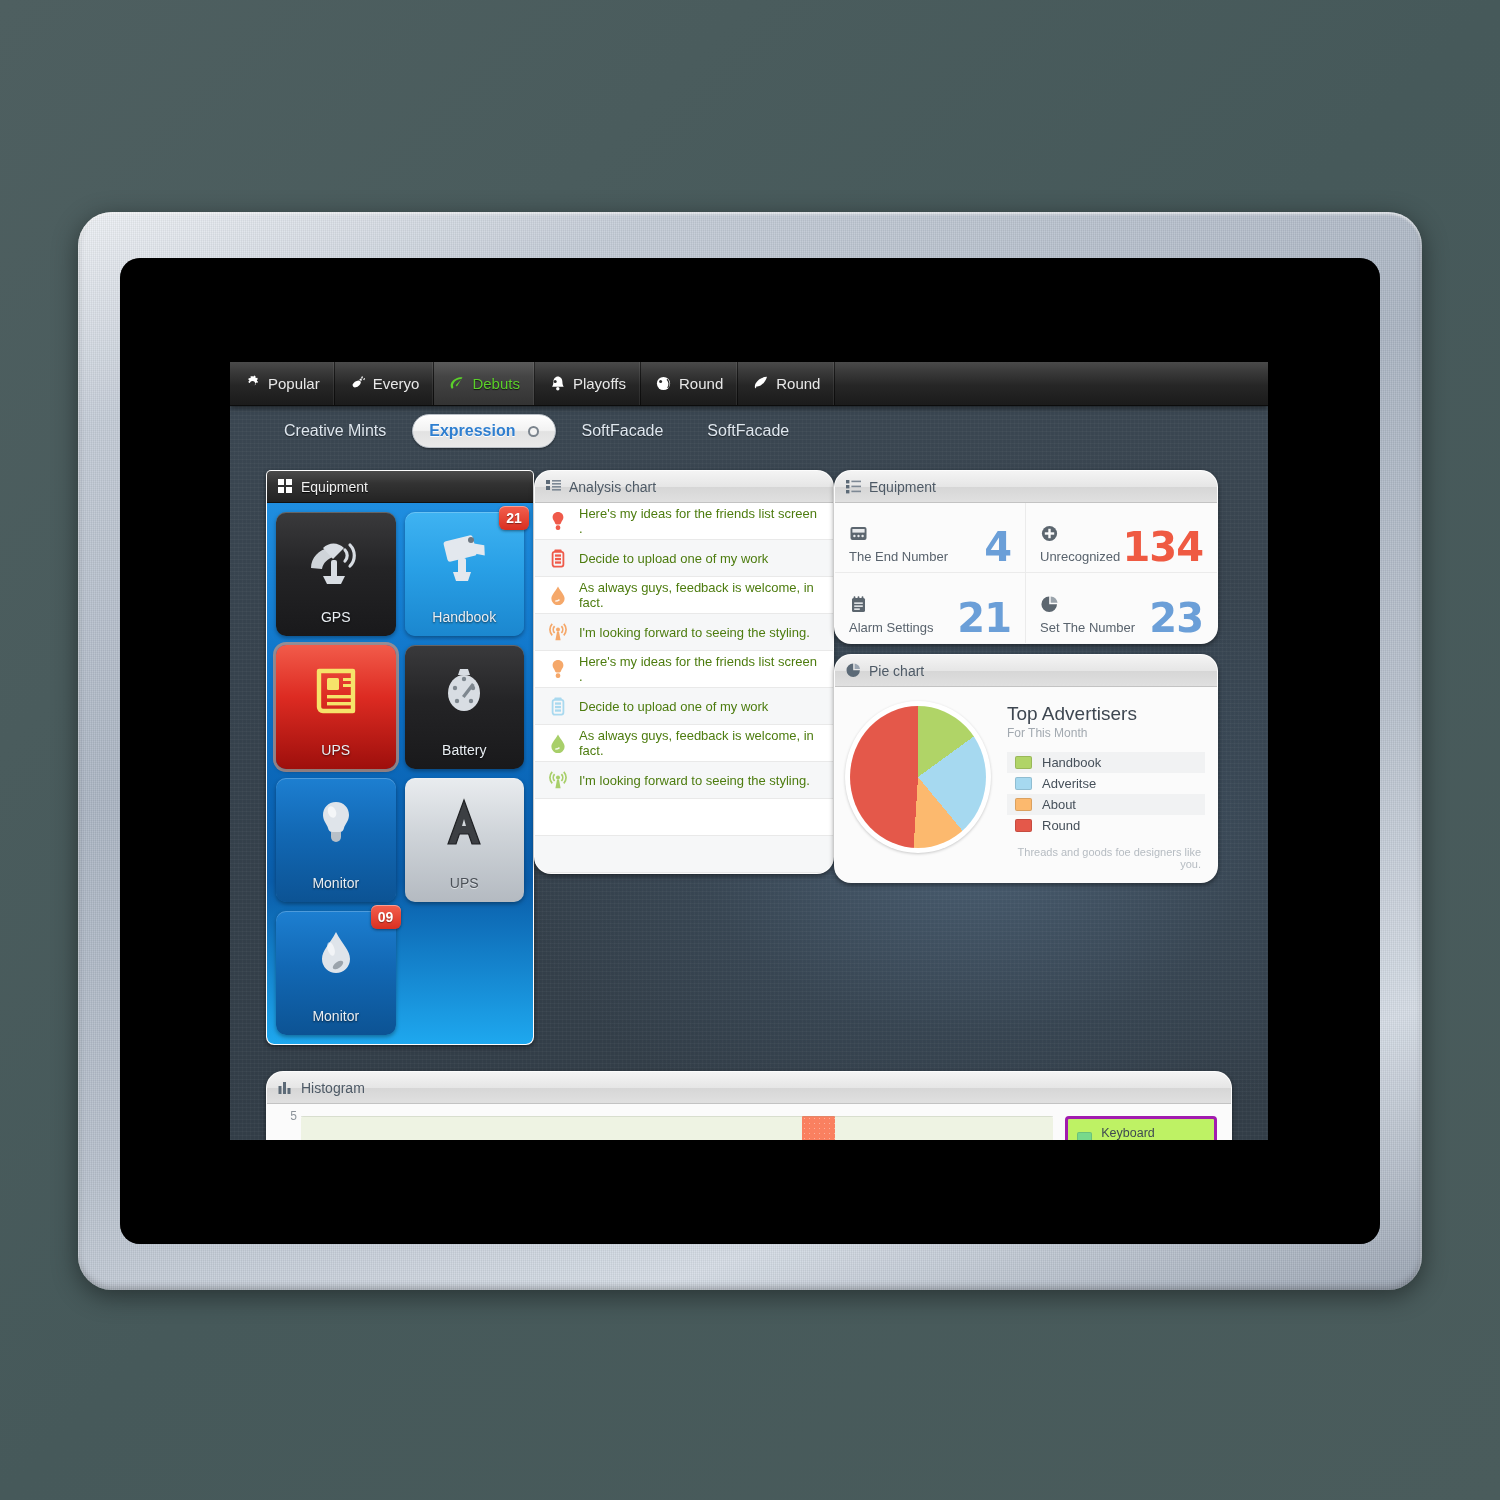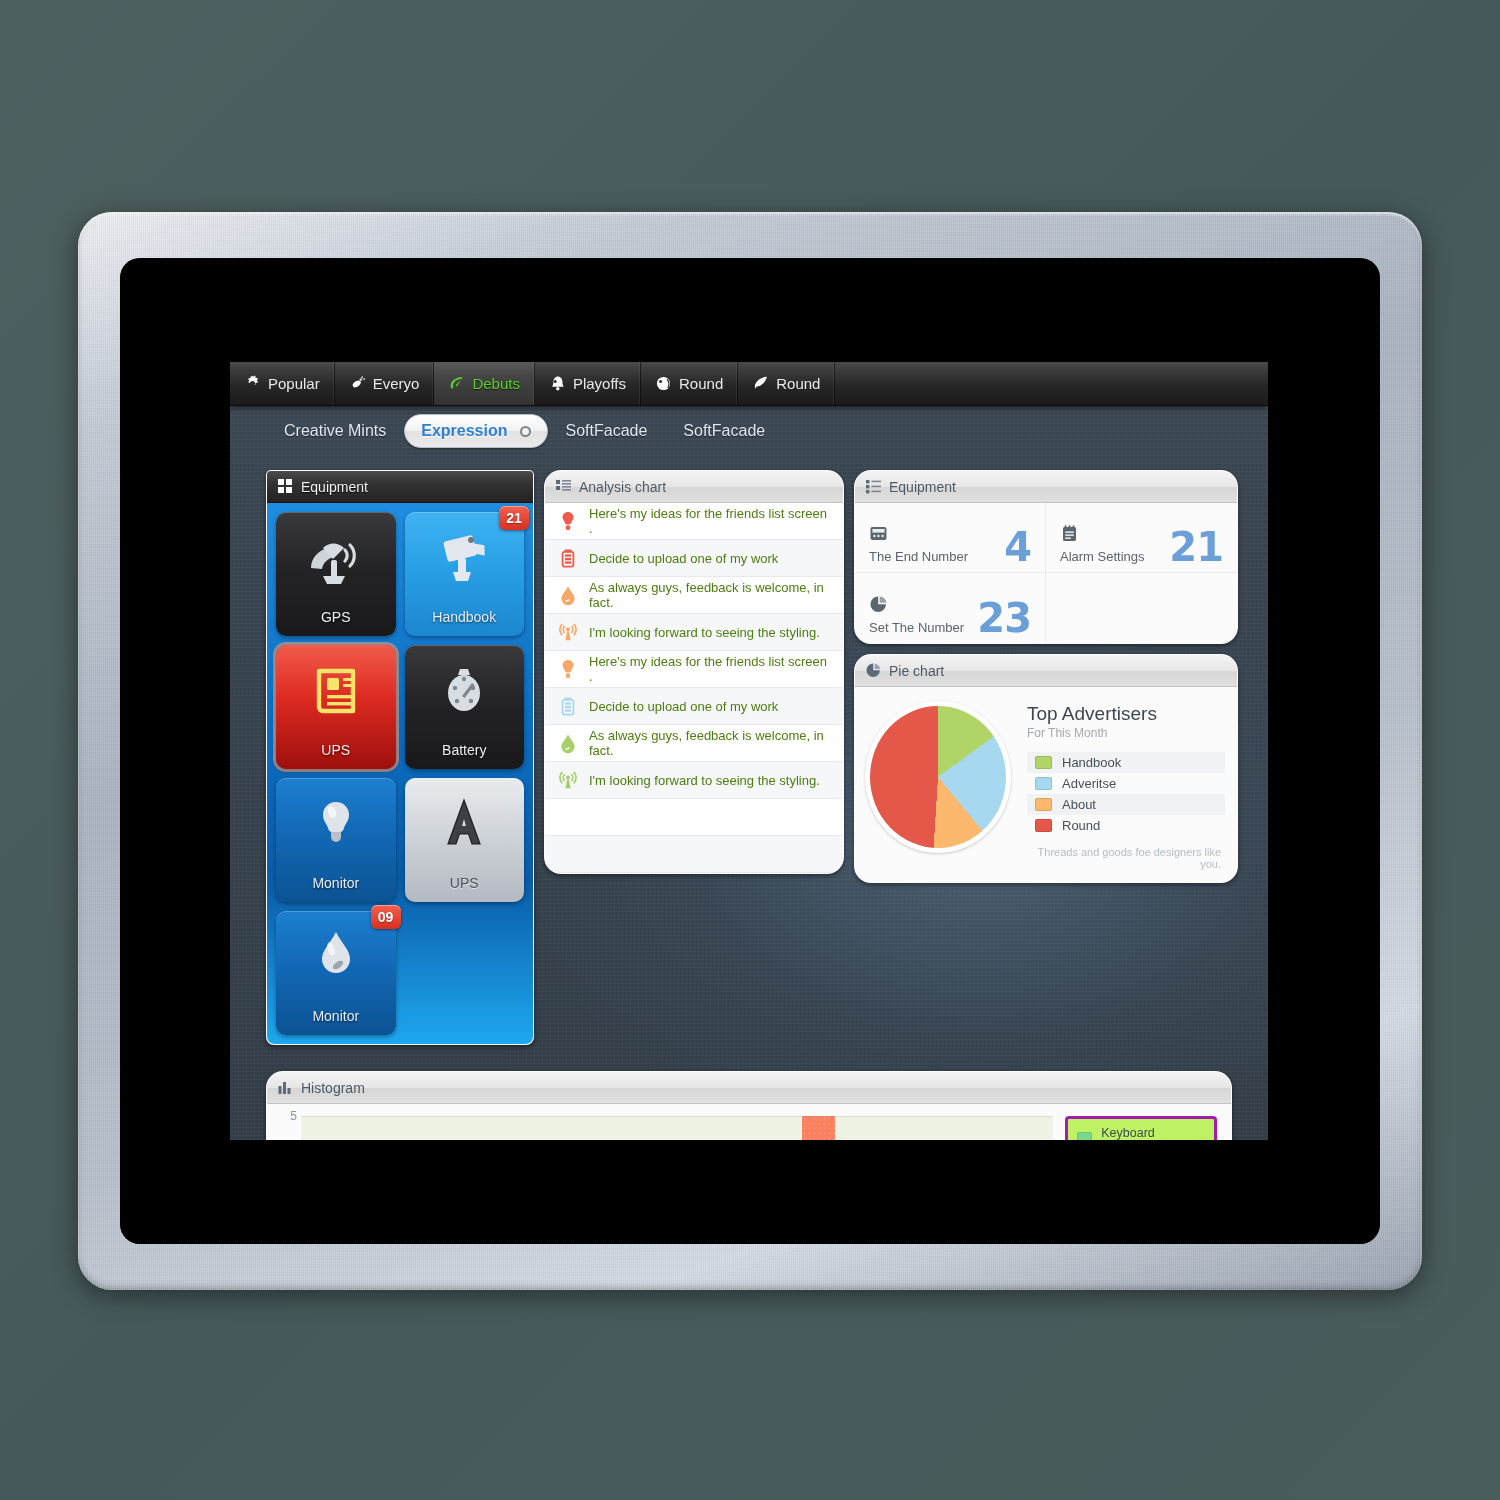--- a/index.html
+++ b/index.html
@@ -68,42 +68,42 @@
     background: linear-gradient(180deg,#5a5a5a 0%,#444 35%,#333 100%);
     color: #5bd02a;
     text-shadow: 0 1px 1px rgba(0,0,0,.7);
   }
   .navtab .ico { width: 17px; height: 17px; display:inline-block; flex: 0 0 17px; }
   .navtab .ico svg { display:block; width:17px; height:17px; }
 
   
   .subtabs {
     position: relative; z-index: 2;
-    display: flex; align-items: center; 
+    display: flex; align-items: center; gap: 8px;
     padding: 14px 0 12px 36px; height: 48px;
   }
   .subtab {
     color: #dfe7ef; font-size: 16px; padding: 8px 18px; cursor: pointer;
     text-shadow: 0 1px 1px rgba(0,0,0,.5);
   }
   .subtab.sel {
     background: linear-gradient(180deg,#ffffff 0%,#f2f2f2 48%,#e2e2e2 52%,#eaeaea 100%);
     border: 1px solid #b9bfc6; border-radius: 19px;
     color: #2f7fd0; font-weight: bold; text-shadow: 0 1px 0 #fff;
     display: flex; align-items: center; gap: 12px;
     box-shadow: 0 1px 2px rgba(0,0,0,.4), inset 0 1px 0 #fff;
     padding: 7px 16px;
   }
   .subtab.sel .dot {
     width: 11px; height: 11px; border-radius: 50%;
     border: 2px solid #7b848d; background: #f3f3f3;
   }
 
   
-  .body { position: relative; z-index: 2; padding: 16px 36px; display: flex; gap: 10px; }
+  .body { position: relative; z-index: 2; padding: 16px 36px; display: flex; }
   .col-left  { width: 268px; flex: 0 0 268px; }
   .col-mid   { width: 300px; flex: 0 0 300px; }
   .col-right { width: 384px; flex: 0 0 384px; }
 
   .panel {
     background: #fbfbfb; border-radius: 17px;
     box-shadow: 0 2px 5px rgba(0,0,0,.45);
     overflow: hidden; border: 1px solid rgba(255,255,255,.25);
   }
   .phead {
@@ -559,20 +559,33 @@
                       <rect x="1.5" y="3" width="16" height="13" rx="2" fill="#5c666f"></rect>
                       <rect x="3.4" y="5" width="12.2" height="3.6" fill="#e9ebed"></rect>
                       <circle cx="5.4" cy="12" r="1.2" fill="#e9ebed"></circle>
                       <circle cx="9.5" cy="12" r="1.2" fill="#e9ebed"></circle>
                       <circle cx="13.6" cy="12" r="1.2" fill="#e9ebed"></circle>
                     </svg>
                   </span>
       <span class="slbl">The End Number</span>
     </div>
     <span class="sval" style="color:#6b9fd8">4</span>
+              </div>
+              <div class="stat">
+                <div class="sleft">
+      <span class="sico">
+                    <svg width="19" height="19" viewBox="0 0 19 19">
+                      <circle cx="9.5" cy="9.5" r="7.6" fill="#5c666f"></circle>
+                      <rect x="8.3" y="4.8" width="2.4" height="9.4" fill="#fafafa"></rect>
+                      <rect x="4.8" y="8.3" width="9.4" height="2.4" fill="#fafafa"></rect>
+                    </svg>
+                  </span>
+      <span class="slbl">Unrecognized</span>
+    </div>
+    <span class="sval" style="color:#ef5a42">134</span>
               </div>
               <div class="stat">
                 <div class="sleft">
       <span class="sico">
                     <svg width="19" height="19" viewBox="0 0 19 19">
                       <rect x="3" y="3" width="13" height="14" rx="1.6" fill="#5c666f"></rect>
                       <rect x="4.6" y="1.2" width="1.8" height="3.4" rx=".8" fill="#5c666f"></rect>
                       <rect x="8.6" y="1.2" width="1.8" height="3.4" rx=".8" fill="#5c666f"></rect>
                       <rect x="12.6" y="1.2" width="1.8" height="3.4" rx=".8" fill="#5c666f"></rect>
                       <rect x="5.2" y="7.4" width="8.6" height="1.5" fill="#eceef0"></rect>

